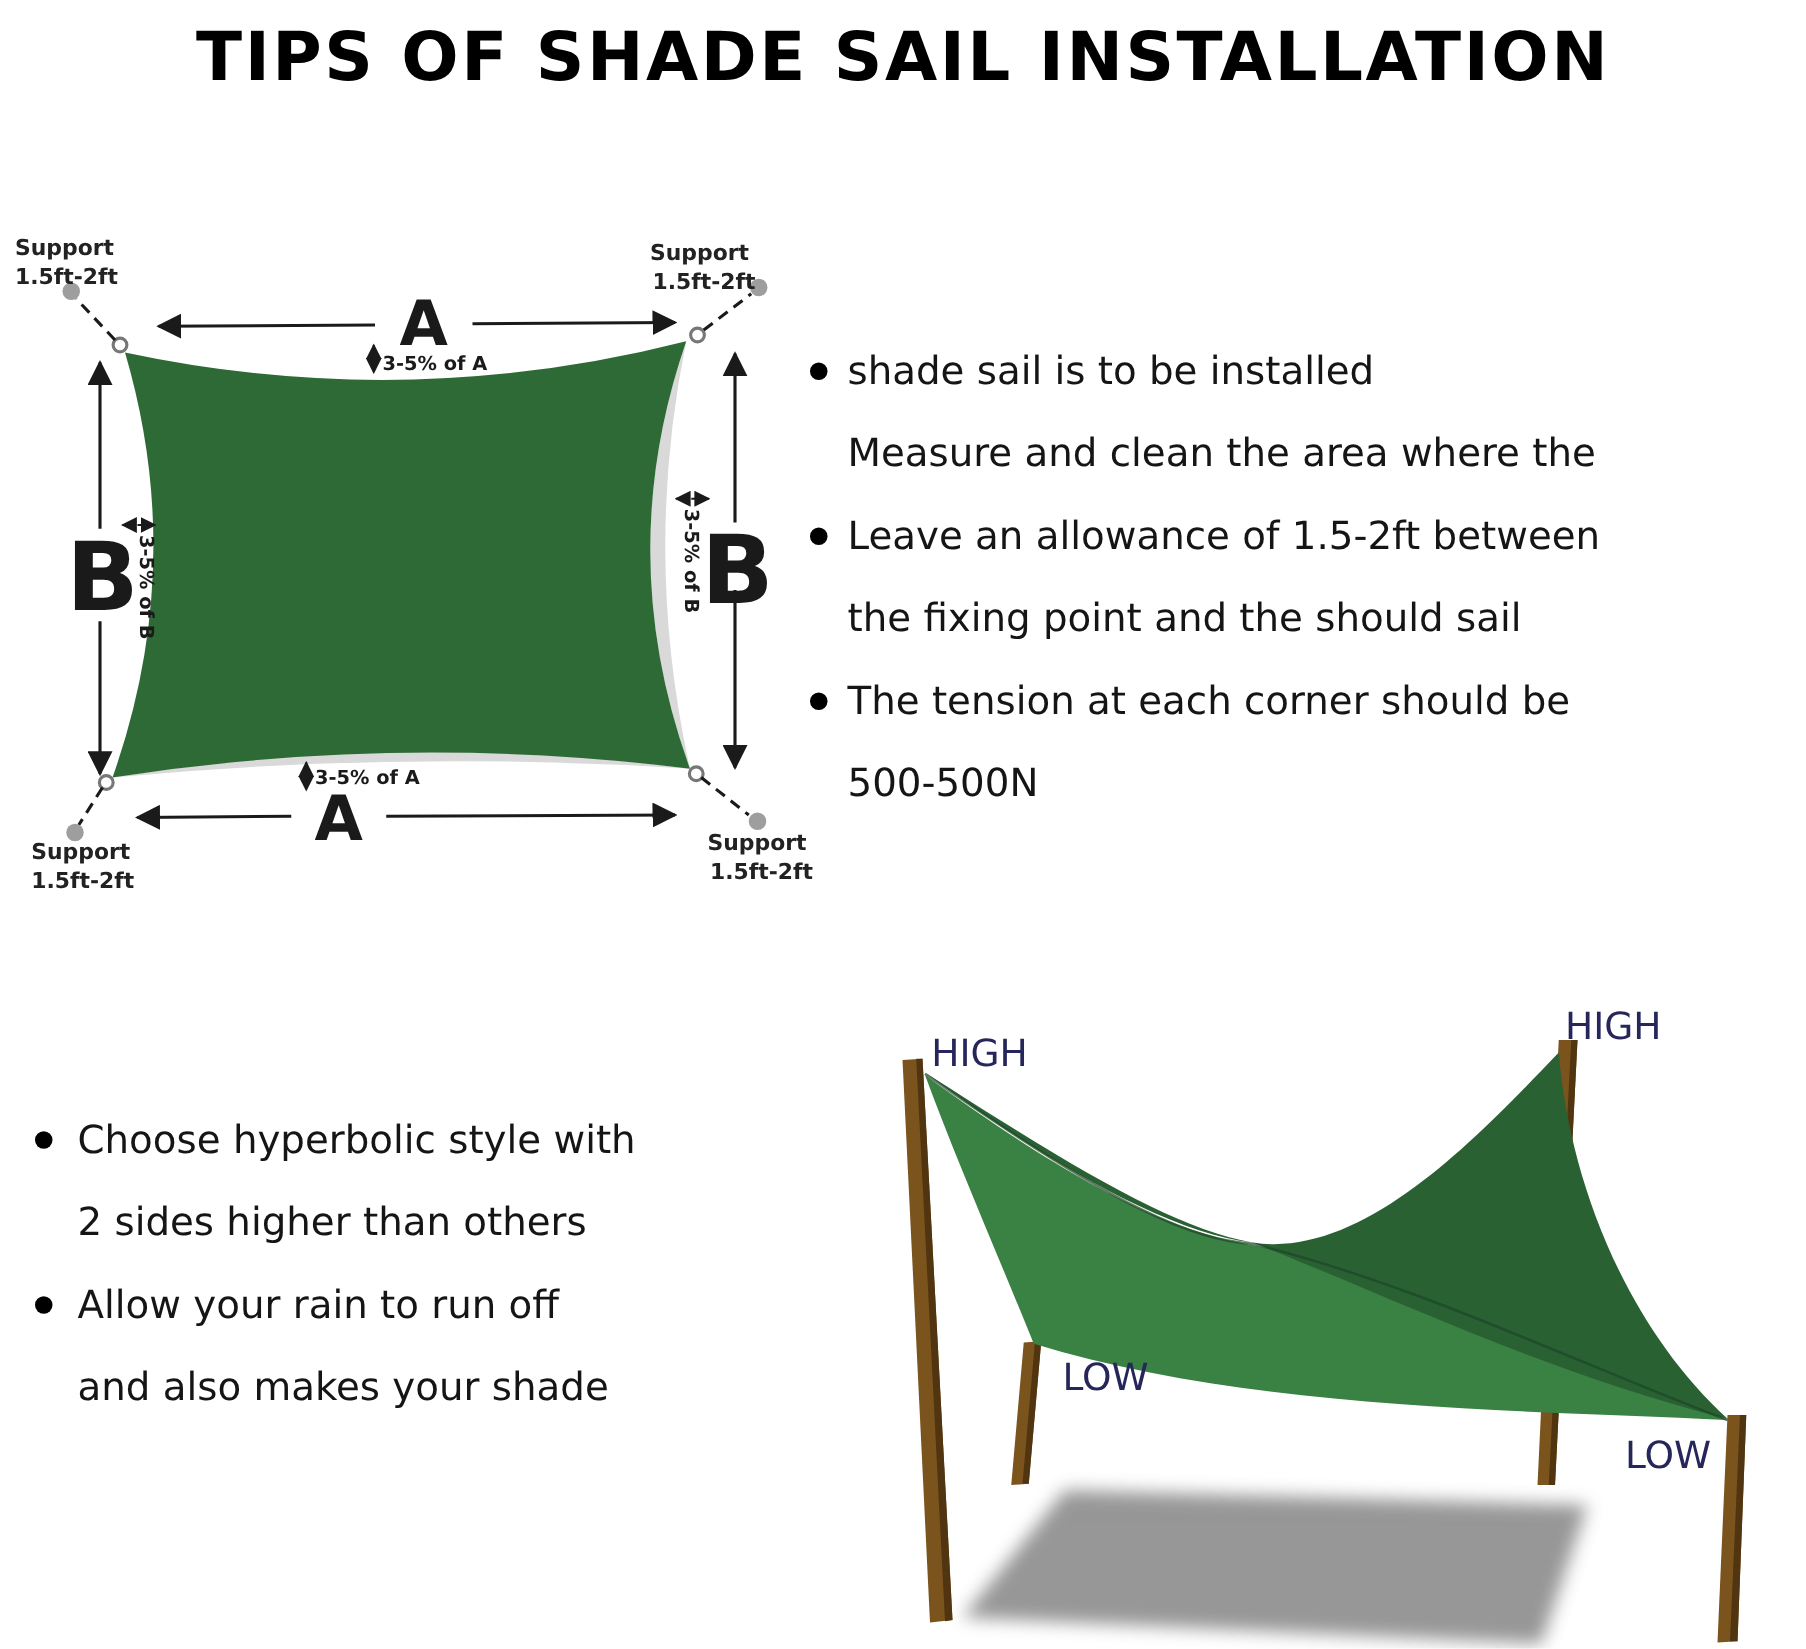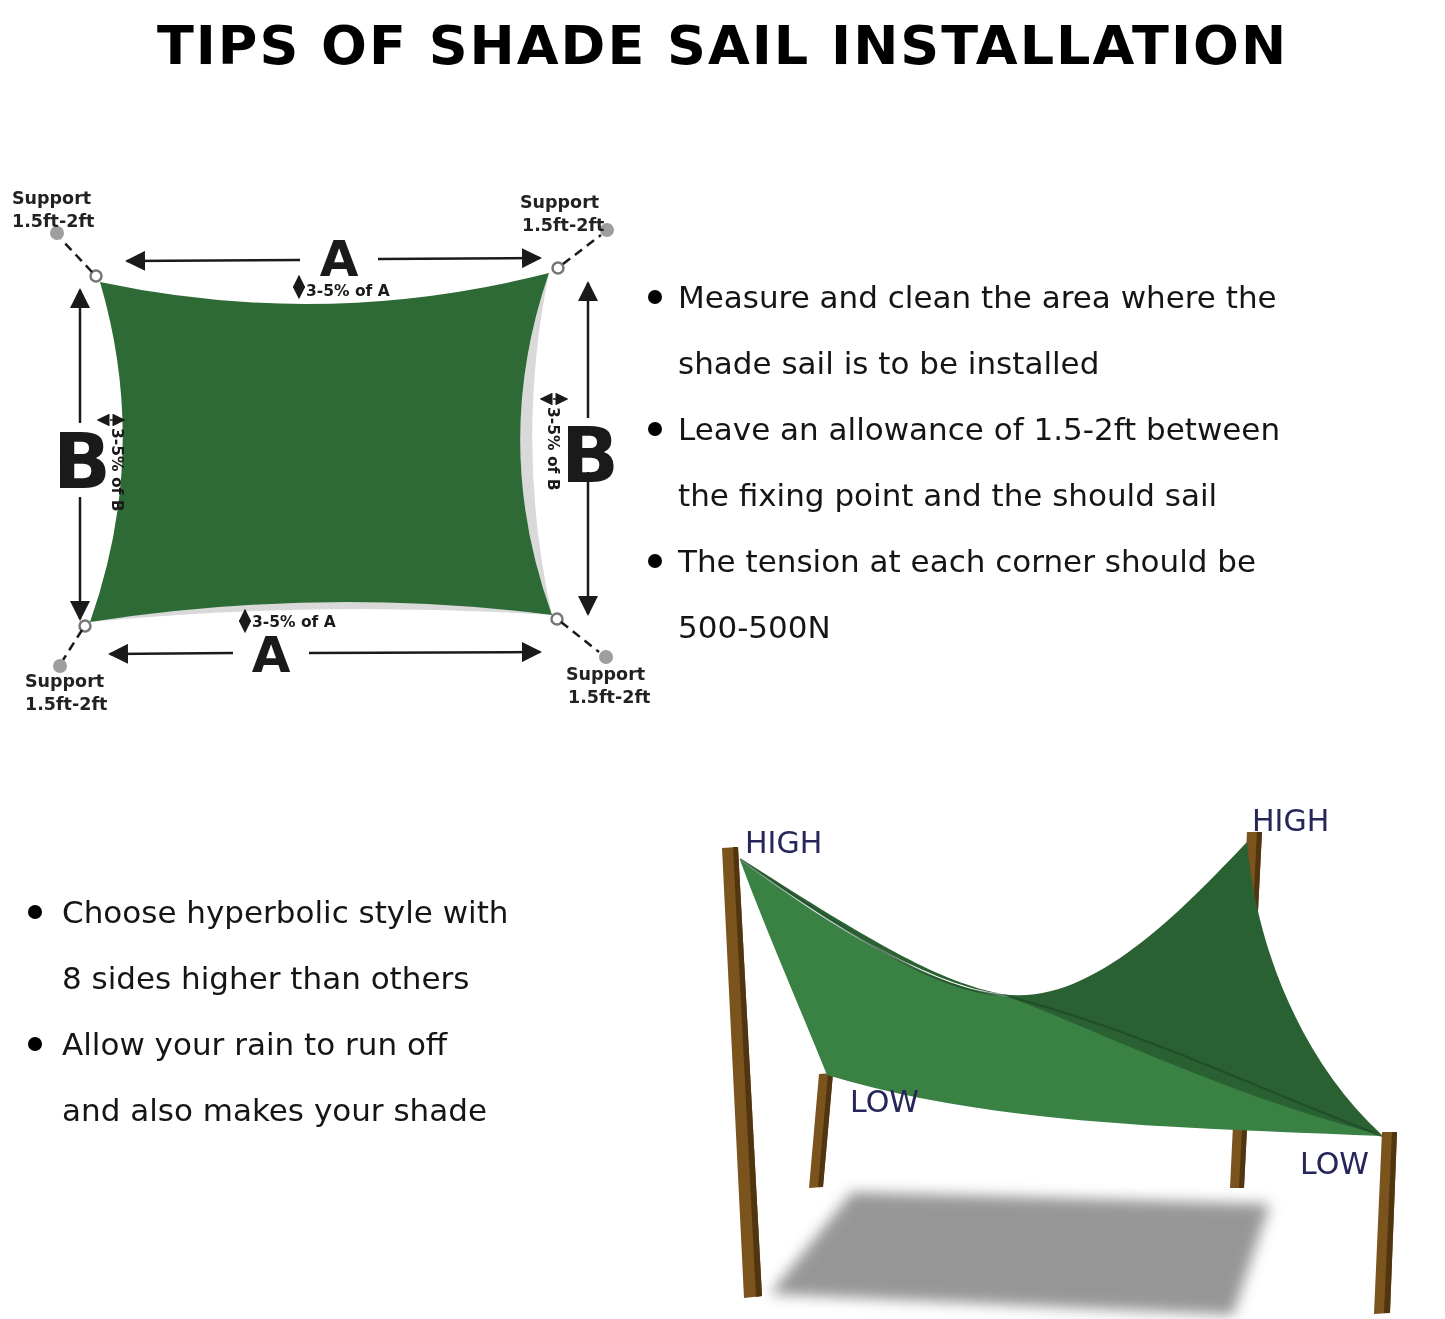--- a/index.html
+++ b/index.html
@@ -95,40 +95,40 @@
       <line x1="588" y1="302" x2="588" y2="444" marker-end="url(#ah)"></line>
     </g>
     <text x="590" y="312" text-anchor="middle" font-size="76" font-weight="bold" fill="#1a1a1a">B</text>
     <line x1="541" y1="229" x2="567" y2="229" stroke="#1a1a1a" stroke-width="1.6" stroke-dasharray="3 3" marker-start="url(#ah)" marker-end="url(#ah)"></line>
     <text transform="translate(548,237) rotate(90)" font-size="15.5" font-weight="bold" fill="#1a1a1a">3-5% of B</text>
   </svg>
 
   <div id="tips-right" class="tips">
     <div class="tip">
       <span class="dot"></span>
+      <div>shade sail is to be installed</div>
       <div>Measure and clean the area where the</div>
-      <div>shade sail is to be installed</div>
     </div>
     <div class="tip">
       <span class="dot"></span>
       <div>Leave an allowance of 1.5-2ft between</div>
       <div>the fixing point and the should sail</div>
     </div>
     <div class="tip">
       <span class="dot"></span>
       <div>The tension at each corner should be</div>
       <div>500-500N</div>
     </div>
   </div>
 
   <div id="tips-left" class="tips">
     <div class="tip">
       <span class="dot"></span>
       <div>Choose hyperbolic style with</div>
-      <div>8 sides higher than others</div>
+      <div>2 sides higher than others</div>
     </div>
     <div class="tip">
       <span class="dot"></span>
       <div>Allow your rain to run off</div>
       <div>and also makes your shade</div>
     </div>
   </div>
 
   <svg class="svg-abs" style="left:670px;top:780px" width="775" height="540" viewBox="0 0 775 540">
     <defs>

